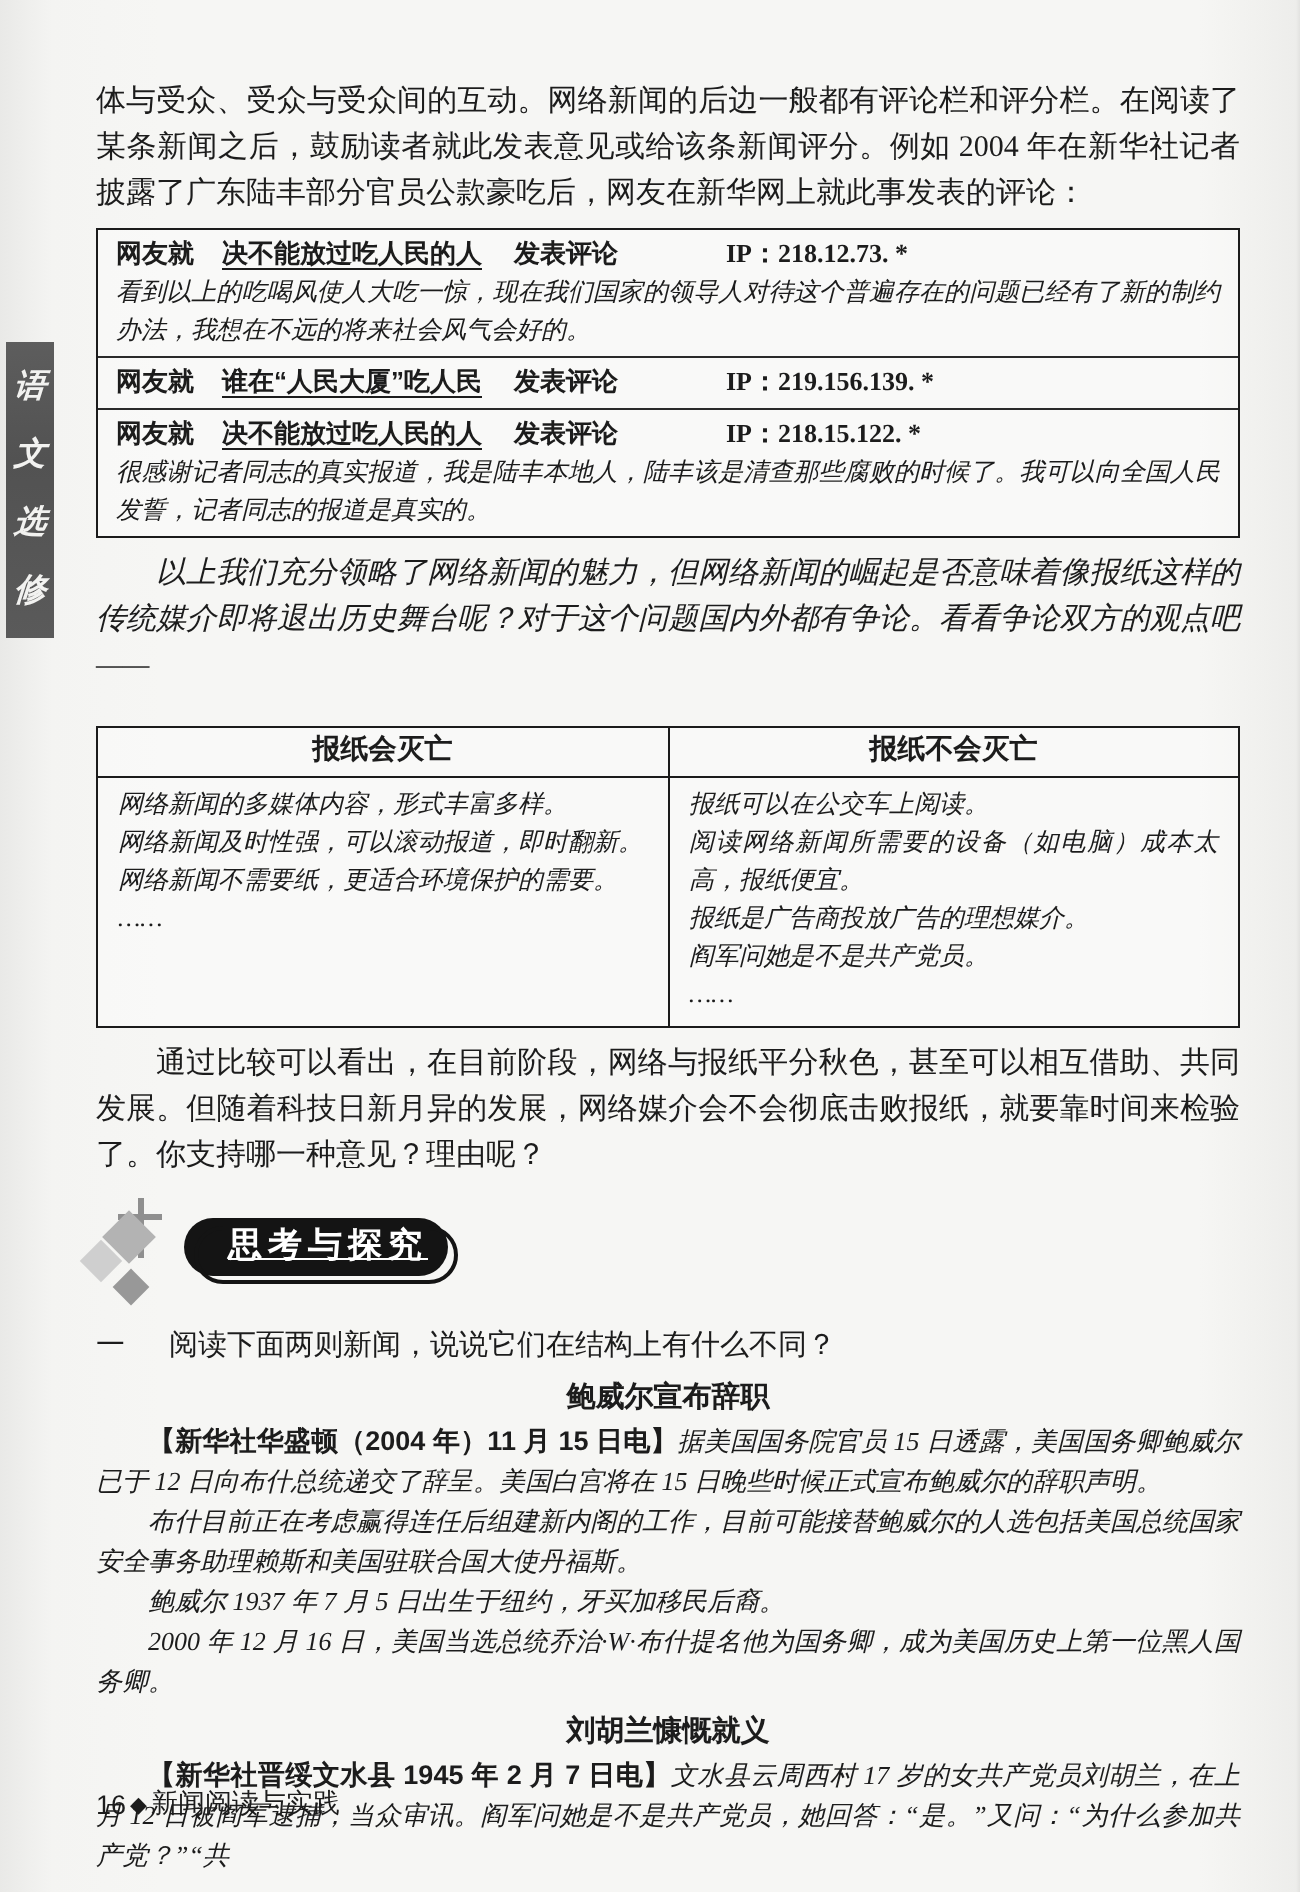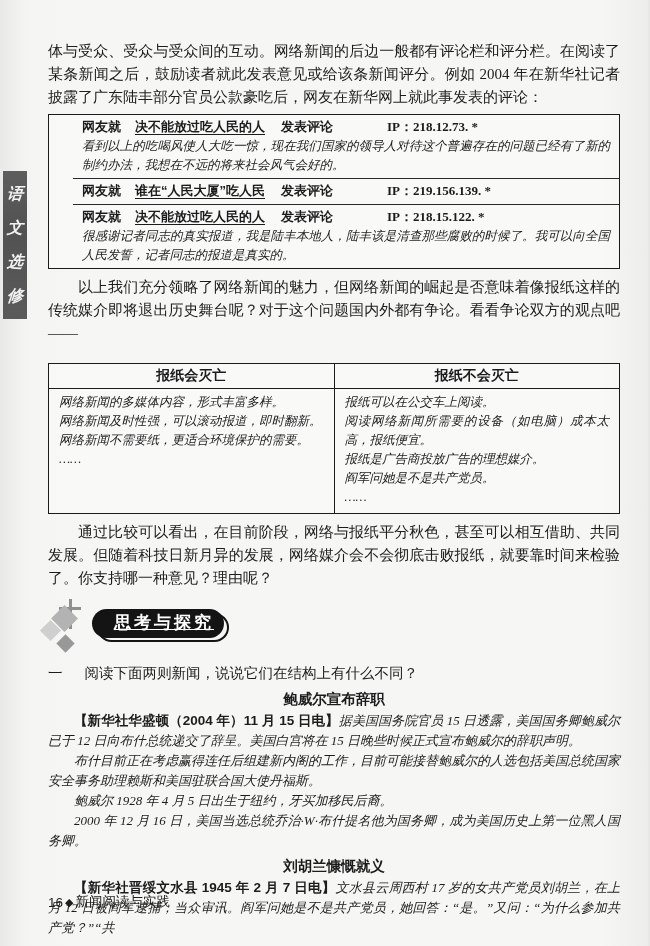--- a/index.html
+++ b/index.html
@@ -25,21 +25,21 @@
     color:#f2f2f0; font-size:16px; line-height:1;
     font-family:"Liberation Serif", serif; font-style:italic; font-weight:bold;
     transform:skewX(-4deg);
   }
   
   .content { position:absolute; left:48px; top:40px; width:572px; }
   .body-text { margin:0; font-size:15px; line-height:23px; text-align:justify; }
   .indent { text-indent:2em; }
   
   .comment-box {
-    margin-top:5px; border:1.5px solid #1b1b1b; background:rgba(255,255,255,0.35);padding-left:24px;
+    margin-top:5px; border:1.5px solid #1b1b1b; background:rgba(255,255,255,0.35);
   }
   .comment { padding:2px 9px 3px 9px; }
   .comment + .comment { border-top:1px solid #2a2a2a; }
   .comment-header {
     position:relative; font-family:"Liberation Sans", sans-serif;
     font-weight:bold; font-size:13px; line-height:20px; white-space:nowrap;
   }
   .c-prefix { margin-right:14px; }
   .c-title  { text-decoration:underline; text-underline-offset:3px; margin-right:16px; }
   .c-ip {
@@ -143,21 +143,21 @@
       <div class="comment">
         <div class="comment-header">
           <span class="c-prefix">网友就</span><span class="c-title">决不能放过吃人民的人</span><span class="c-action">发表评论</span>
           <span class="c-ip">IP：218.15.122. *</span>
         </div>
         <div class="comment-content">很感谢记者同志的真实报道，我是陆丰本地人，陆丰该是清查那些腐败的时候了。我可以向全国人民发誓，记者同志的报道是真实的。</div>
       </div>
 
     </div>
 
-    <p class="body-text indent" style="margin-top:7px;">以上我们充分领略了网络新闻的魅力，但网络新闻的崛起是否意味着像报纸这样的传统媒介即将退出历史舞台呢？对于这个问题国内外都有争论。看看争论双方的观点吧——</p>
+    <p class="body-text indent" style="margin-top:7px;font-style:italic;">以上我们充分领略了网络新闻的魅力，但网络新闻的崛起是否意味着像报纸这样的传统媒介即将退出历史舞台呢？对于这个问题国内外都有争论。看看争论双方的观点吧——</p>
 
     <table class="debate-table">
       <thead>
         <tr>
           <th>报纸会灭亡</th>
           <th>报纸不会灭亡</th>
         </tr>
       </thead>
       <tbody>
         <tr>
@@ -193,21 +193,21 @@
       </div>
     </div>
 
     <div class="exercise-line">
       <span class="ex-num">一</span><span>阅读下面两则新闻，说说它们在结构上有什么不同？</span>
     </div>
 
     <h3 class="headline">鲍威尔宣布辞职</h3>
     <p class="news"><b class="dateline">【新华社华盛顿（2004 年）11 月 15 日电】</b><span>据美国国务院官员 15 日透露，美国国务卿鲍威尔已于 12 日向布什总统递交了辞呈。美国白宫将在 15 日晚些时候正式宣布鲍威尔的辞职声明。</span></p>
     <p class="news">布什目前正在考虑赢得连任后组建新内阁的工作，目前可能接替鲍威尔的人选包括美国总统国家安全事务助理赖斯和美国驻联合国大使丹福斯。</p>
-    <p class="news">鲍威尔 1928 年 4 月 5 日出生于纽约，牙买加移民后裔。</p>
+    <p class="news">鲍威尔 1937 年 7 月 5 日出生于纽约，牙买加移民后裔。</p>
     <p class="news">2000 年 12 月 16 日，美国当选总统乔治·W·布什提名他为国务卿，成为美国历史上第一位黑人国务卿。</p>
 
     <h3 class="headline">刘胡兰慷慨就义</h3>
     <p class="news"><b class="dateline">【新华社晋绥文水县 1945 年 2 月 7 日电】</b><span>文水县云周西村 17 岁的女共产党员刘胡兰，在上月 12 日被阎军逮捕，当众审讯。阎军问她是不是共产党员，她回答：“是。”又问：“为什么参加共产党？”“共</span></p>
 
   </div>
 
   <div class="footer">
     <span>16</span>
     <span class="diamond">◆</span>

